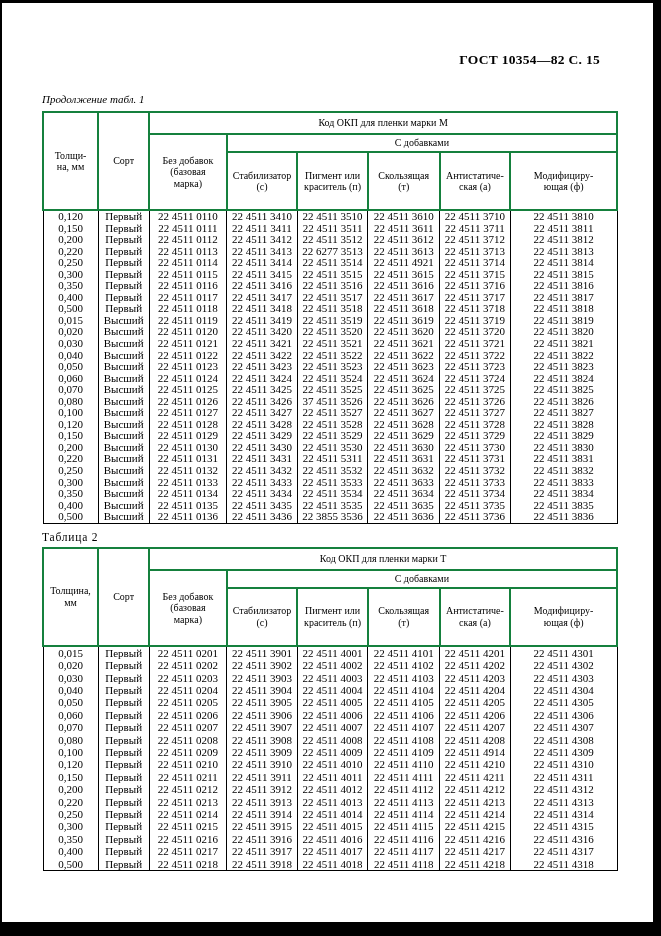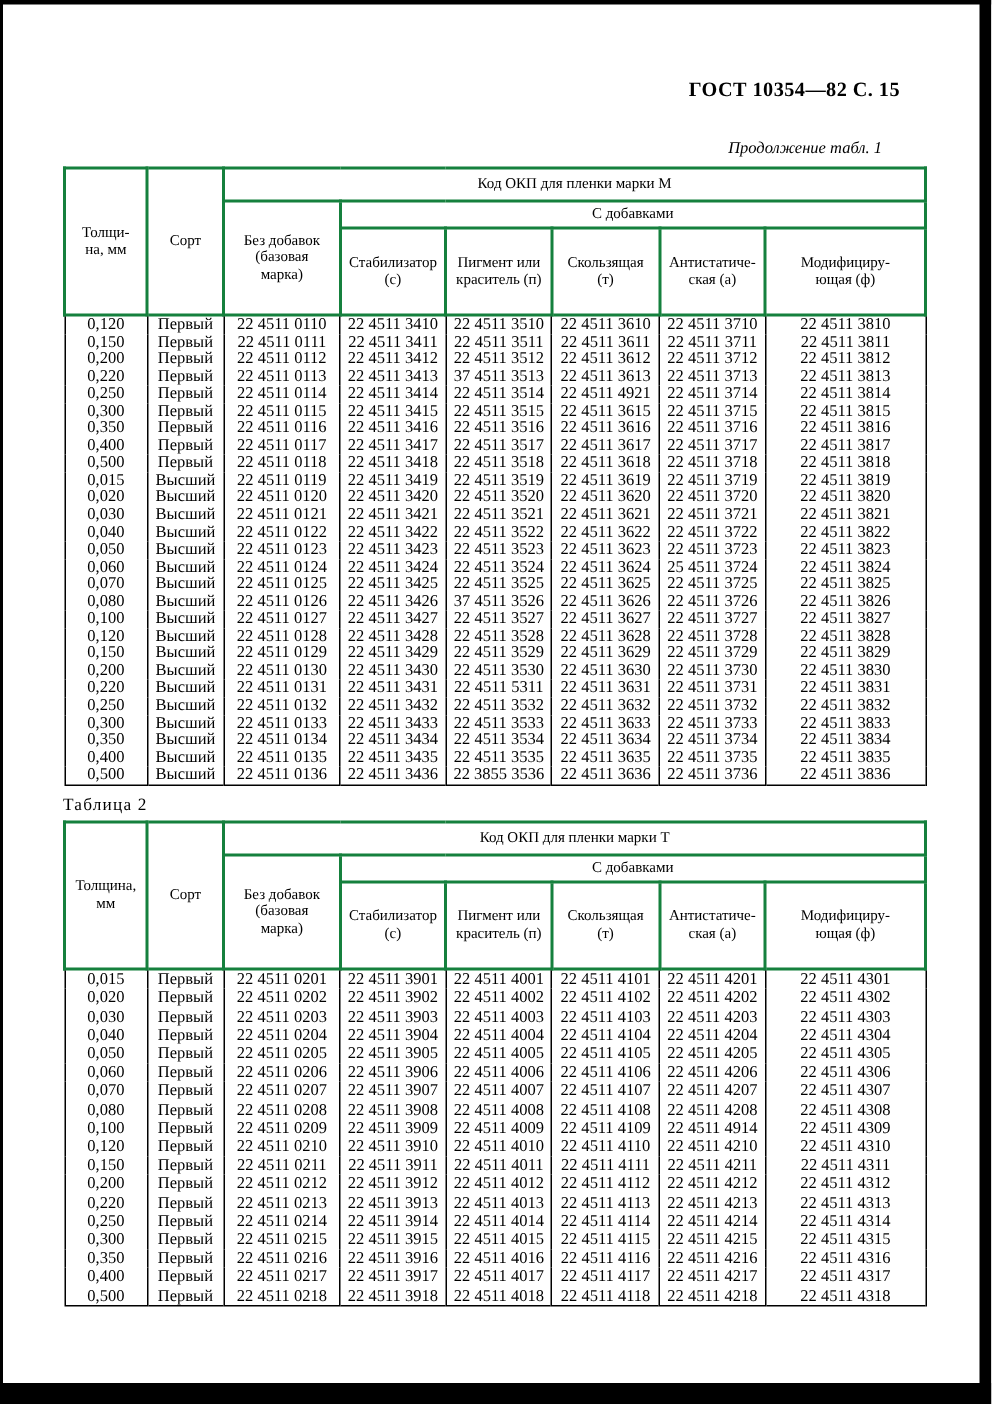--- a/index.html
+++ b/index.html
@@ -24,21 +24,20 @@
     margin-top: 52px;
     text-align: right;
     padding-right: 18px;
     font-weight: bold;
     font-size: 13.5px;
     letter-spacing: 0.3px;
   }
   .continuation {
     margin-top: 25px;
     margin-bottom: 6px;
-    text-align: right;
     font-style: italic;
     font-size: 11px;
     padding-right: 30px;
   }
   .caption2 {
     margin: 7px 4px 4px 0;
     text-align: left;
     font-size: 11.5px;
     letter-spacing: 0.8px;
     padding-right: 26px;
@@ -160,21 +159,21 @@
             <td>22 4511 3512</td>
             <td>22 4511 3612</td>
             <td>22 4511 3712</td>
             <td>22 4511 3812</td>
           </tr>
           <tr>
             <td>0,220</td>
             <td>Первый</td>
             <td>22 4511 0113</td>
             <td>22 4511 3413</td>
-            <td>37 4511 3513</td>
+            <td>22 6277 3513</td>
             <td>22 4511 3613</td>
             <td>22 4511 3713</td>
             <td>22 4511 3813</td>
           </tr>
           <tr>
             <td>0,250</td>
             <td>Первый</td>
             <td>22 4511 0114</td>
             <td>22 4511 3414</td>
             <td>22 4511 3514</td>
@@ -272,21 +271,21 @@
             <td>22 4511 3723</td>
             <td>22 4511 3823</td>
           </tr>
           <tr>
             <td>0,060</td>
             <td>Высший</td>
             <td>22 4511 0124</td>
             <td>22 4511 3424</td>
             <td>22 4511 3524</td>
             <td>22 4511 3624</td>
-            <td>25 4511 3724</td>
+            <td>22 4511 3724</td>
             <td>22 4511 3824</td>
           </tr>
           <tr>
             <td>0,070</td>
             <td>Высший</td>
             <td>22 4511 0125</td>
             <td>22 4511 3425</td>
             <td>22 4511 3525</td>
             <td>22 4511 3625</td>
             <td>22 4511 3725</td>

